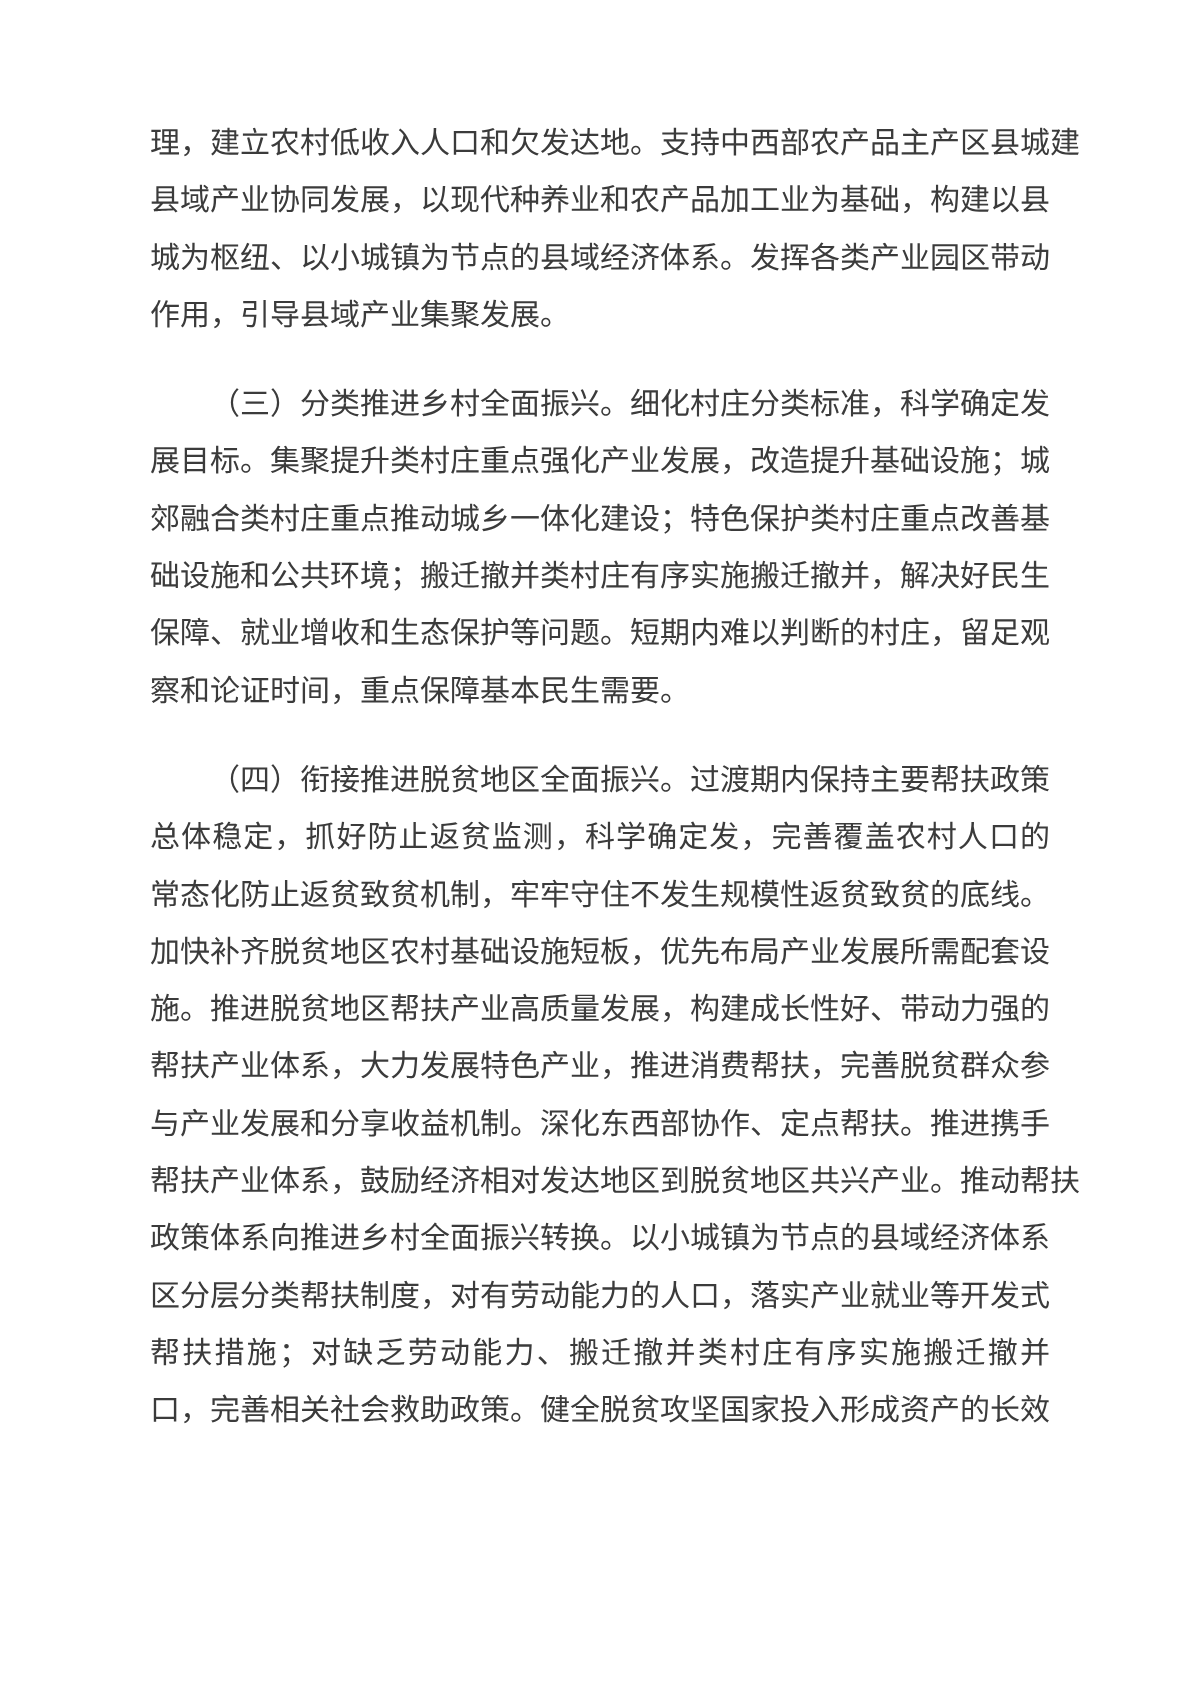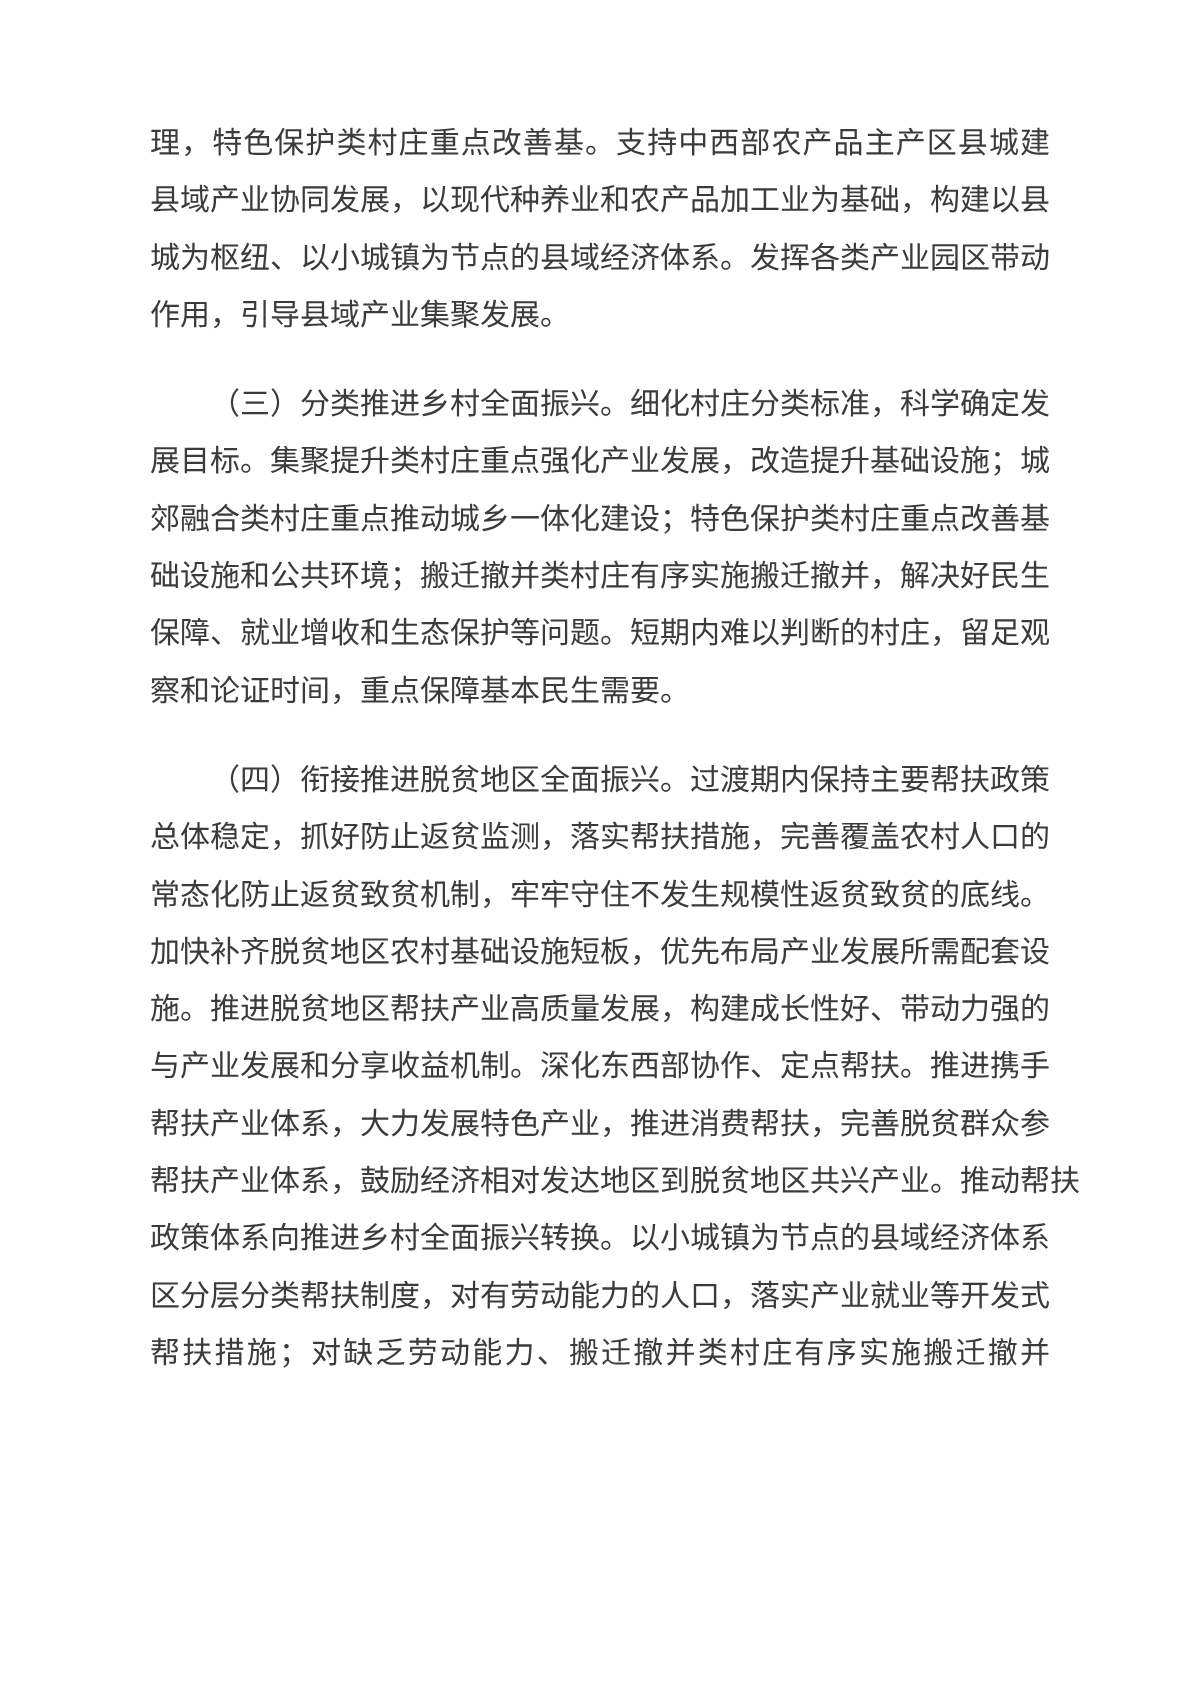--- a/index.html
+++ b/index.html
@@ -47,43 +47,44 @@
     text-indent: 60px;
   }
 </style>
 </head>
 <body>
 
 <div class="page" style="background: rgb(255, 255, 255);">
   <div class="text-block" style="color: rgb(59, 59, 59);">
 
     <div class="paragraph">
-      <div class="line">理，特色保护类村庄重点改善基。支持中西部农产品主产区县城建</div>
+      <div class="line">理，建立农村低收入人口和欠发达地。支持中西部农产品主产区县城建</div>
       <div class="line">县域产业协同发展，以现代种养业和农产品加工业为基础，构建以县</div>
       <div class="line">城为枢纽、以小城镇为节点的县域经济体系。发挥各类产业园区带动</div>
       <div class="line line-end">作用，引导县域产业集聚发展。</div>
     </div>
 
     <div class="paragraph indented">
       <div class="line">（三）分类推进乡村全面振兴。细化村庄分类标准，科学确定发</div>
       <div class="line">展目标。集聚提升类村庄重点强化产业发展，改造提升基础设施；城</div>
       <div class="line">郊融合类村庄重点推动城乡一体化建设；特色保护类村庄重点改善基</div>
       <div class="line">础设施和公共环境；搬迁撤并类村庄有序实施搬迁撤并，解决好民生</div>
       <div class="line">保障、就业增收和生态保护等问题。短期内难以判断的村庄，留足观</div>
       <div class="line line-end">察和论证时间，重点保障基本民生需要。</div>
     </div>
 
     <div class="paragraph indented">
       <div class="line">（四）衔接推进脱贫地区全面振兴。过渡期内保持主要帮扶政策</div>
-      <div class="line">总体稳定，抓好防止返贫监测，落实帮扶措施，完善覆盖农村人口的</div>
+      <div class="line">总体稳定，抓好防止返贫监测，科学确定发，完善覆盖农村人口的</div>
       <div class="line">常态化防止返贫致贫机制，牢牢守住不发生规模性返贫致贫的底线。</div>
       <div class="line">加快补齐脱贫地区农村基础设施短板，优先布局产业发展所需配套设</div>
       <div class="line">施。推进脱贫地区帮扶产业高质量发展，构建成长性好、带动力强的</div>
+      <div class="line">帮扶产业体系，大力发展特色产业，推进消费帮扶，完善脱贫群众参</div>
       <div class="line">与产业发展和分享收益机制。深化东西部协作、定点帮扶。推进携手</div>
-      <div class="line">帮扶产业体系，大力发展特色产业，推进消费帮扶，完善脱贫群众参</div>
       <div class="line">帮扶产业体系，鼓励经济相对发达地区到脱贫地区共兴产业。推动帮扶</div>
       <div class="line">政策体系向推进乡村全面振兴转换。以小城镇为节点的县域经济体系</div>
       <div class="line">区分层分类帮扶制度，对有劳动能力的人口，落实产业就业等开发式</div>
       <div class="line">帮扶措施；对缺乏劳动能力、搬迁撤并类村庄有序实施搬迁撤并</div>
+      <div class="line">口，完善相关社会救助政策。健全脱贫攻坚国家投入形成资产的长效</div>
     </div>
 
   </div>
 </div>
 
 </body></html>

